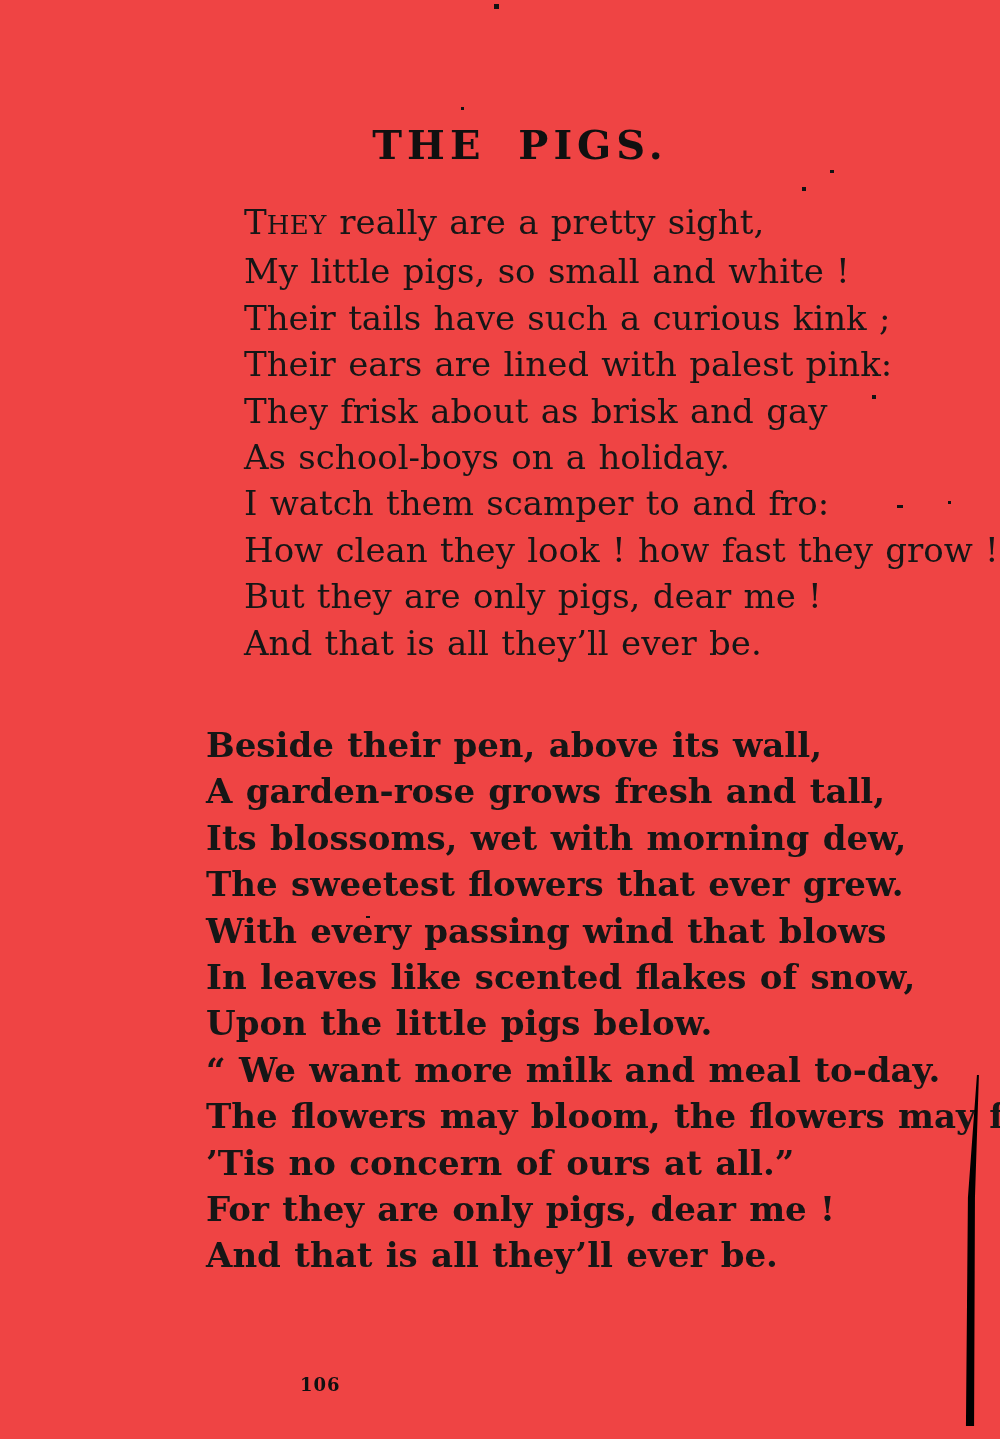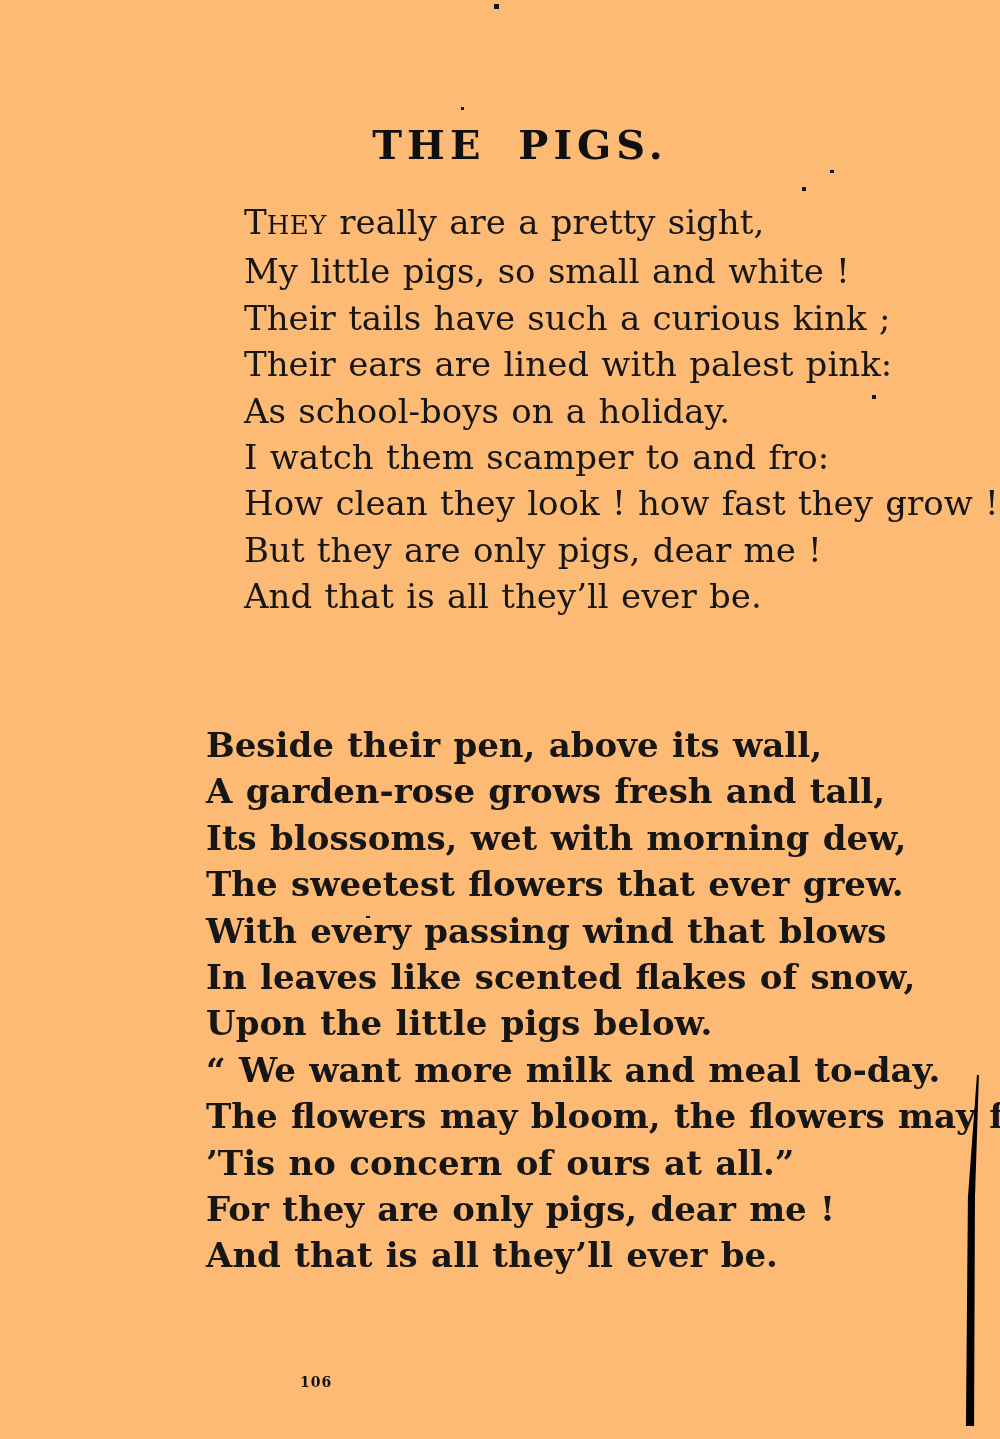--- a/index.html
+++ b/index.html
@@ -4,21 +4,21 @@
 <style>
   html, body {
     margin: 0;
     padding: 0;
     background: #ffffff;
   }
   .page {
     position: relative;
     width: 1000px;
     height: 1439px;
-    background: #fdba74;
+    background: #ef4444;
     overflow: hidden;
     font-family: "DejaVu Serif", serif;
     color: #141414;
   }
   .title {
     position: absolute;
     top: 123px;
     left: 0;
     width: 1000px;
     margin: 0;
@@ -40,21 +40,21 @@
     color: #161616;
   }
   .stanza.s1 { top: 199px; margin-left: 38px; }
   .stanza.s2 { top: 722px; font-weight: bold; }
   .line { white-space: pre; }
   .smallcaps { font-size: 26px; letter-spacing: 0.5px; }
   .pagenum {
     position: absolute;
     left: 300px;
     top: 1374px;
-    font-size: 14px;
+    font-size: 18px;
     font-weight: bold;
     letter-spacing: 1px;
     color: #101010;
   }
   .scanline {
     position: absolute;
     background: #000;
     clip-path: polygon(77% 0%, 86% 0%, 68% 35%, 64% 100%, 27% 100%, 36% 35%);
   }
   .speck {
@@ -67,20 +67,21 @@
 
 <div class="page">
 
   <h1 class="title">THE PIGS.</h1>
 
   <div class="stanza s1">
     <div class="line"><span>T</span><span class="smallcaps">HEY</span><span> really are a pretty sight,</span></div>
     <div class="line">My little pigs, so small and white !</div>
     <div class="line">Their tails have such a curious kink ;</div>
     <div class="line">Their ears are lined with palest pink:</div>
+    <div class="line">They frisk about as brisk and gay</div>
     <div class="line">As school-boys on a holiday.</div>
     <div class="line">I watch them scamper to and fro:</div>
     <div class="line">How clean they look ! how fast they grow !</div>
     <div class="line">But they are only pigs, dear me !</div>
     <div class="line">And that is all they’ll ever be.</div>
   </div>
 
   <div class="stanza s2">
     <div class="line">Beside their pen, above its wall,</div>
     <div class="line">A garden-rose grows fresh and tall,</div>

